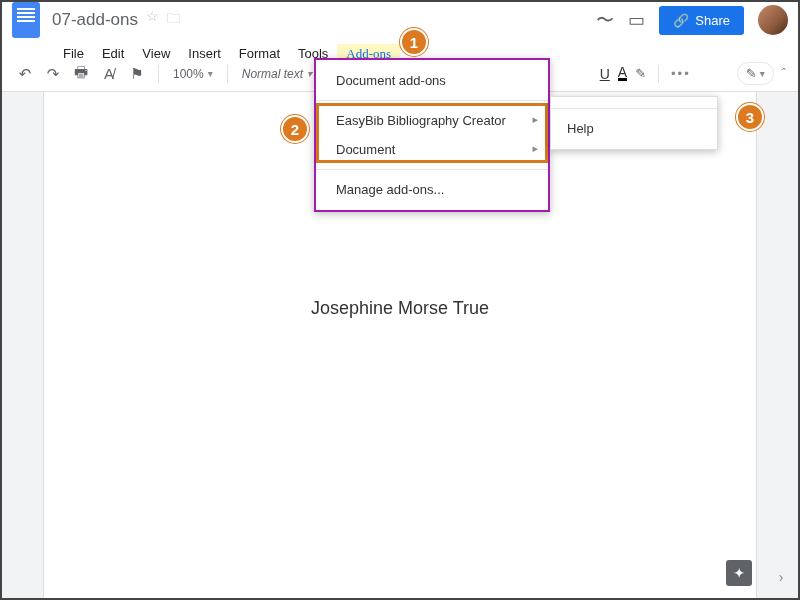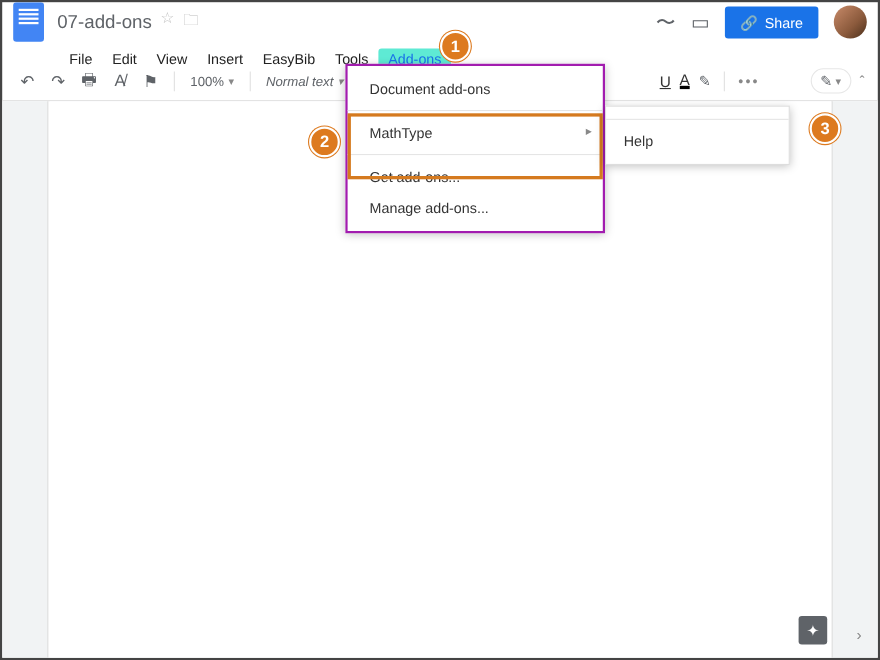--- a/index.html
+++ b/index.html
@@ -12,21 +12,21 @@
   .doc-title { font-size: 17px; color: #5f6368; margin-right: 8px; }
   .title-icons { color: #bdbdbd; font-size: 14px; display: flex; gap: 8px; }
   .title-right { margin-left: auto; display: flex; align-items: center; gap: 14px; }
   .trend-icon, .comment-icon { color: #5f6368; font-size: 18px; }
   .share-btn { background: #1a73e8; color: #fff; font-size: 13px; font-weight: 500; padding: 7px 14px; border-radius: 3px; display: flex; align-items: center; gap: 6px; }
   .avatar { width: 30px; height: 30px; border-radius: 50%; background: linear-gradient(135deg, #c98b6a 0%, #8b5a3c 60%, #4a2f1a 100%); }
 
   
   .menubar { display: flex; align-items: center; padding: 0 10px 0 52px; height: 24px; gap: 0; font-size: 13px; color: #222; }
   .menu-item { padding: 2px 9px; cursor: default; margin-top: 19px; }
-  .menu-item.active { background: #5eead4; color: #1a73e8; border-radius: 3px; }
+  .menu-item.active { background: #fef9c3; color: #1a73e8; border-radius: 3px; font-family: Liberation Serif, serif; }
 
   
   .toolbar { display: flex; align-items: center; padding: 6px 12px; height: 36px; border-bottom: 1px solid #e0e0e0; gap: 6px; color: #5f6368; font-size: 13px; }
   .tb-btn { width: 22px; height: 22px; display: flex; align-items: center; justify-content: center; font-size: 15px; }
   .tb-sep { width: 1px; height: 18px; background: #e0e0e0; margin: 0 4px; }
   .zoom { font-size: 12px; padding: 0 4px; display:flex; align-items:center; gap:4px;}
   .style-sel { font-size: 12px; padding: 0 4px; display:flex; align-items:center; gap:4px;font-style:italic;}
   .toolbar-right { margin-left: auto; display: flex; align-items: center; gap: 8px; }
   .underlineA { text-decoration: underline; color:#333; font-size:14px; font-weight:500;}
   .colorA { color:#333; border-bottom:3px solid #000; font-size:14px; font-weight:500; line-height:12px; padding-bottom:0;}
@@ -78,21 +78,21 @@
     </div>
     <div class="avatar"></div>
   </div>
 </div>
 
 <div class="menubar">
   <div class="menu-item">File</div>
   <div class="menu-item">Edit</div>
   <div class="menu-item">View</div>
   <div class="menu-item">Insert</div>
-  <div class="menu-item">EasyBib</div>
+  <div class="menu-item">Format</div>
   <div class="menu-item">Tools</div>
   <div class="menu-item active">Add-ons</div>
 </div>
 
 <div class="toolbar">
   <div class="tb-btn">↶</div>
   <div class="tb-btn">↷</div>
   <div class="tb-btn">🖶</div>
   <div class="tb-btn">A̸</div>
   <div class="tb-btn">⚑</div>
@@ -119,32 +119,33 @@
         <span>✎</span>
         <span class="chev">▾</span>
       </div>
     <span style="color:#888;">ˆ</span>
   </div>
 </div>
 
 <div class="canvas-area">
   <div class="page">
     <div class="doc-content">
+      <div class="doc-sub">Josephine Morse True</div>
     </div>
   </div>
   <div class="explore-chip">✦</div>
   <div class="scroll-right">›</div>
 </div>
 
 <div class="dropdown">
   <div class="dd-item">Document add-ons</div>
   <div class="dd-sep"></div>
-  <div class="dd-item sub">MathType</div>
+  <div class="dd-item sub">EasyBib Bibliography Creator</div>
+  <div class="dd-item sub">Document</div>
   <div class="dd-sep"></div>
-  <div class="dd-item">Get add-ons...</div>
   <div class="dd-item">Manage add-ons...</div>
 </div>
 
 <div class="highlight-box" style="top:101px; left:314px; width:232px; height:60px;"></div>
 
 <div class="submenu">
   <div class="sm-sep"></div>
   <div class="sm-item">Help</div>
 </div>
 

